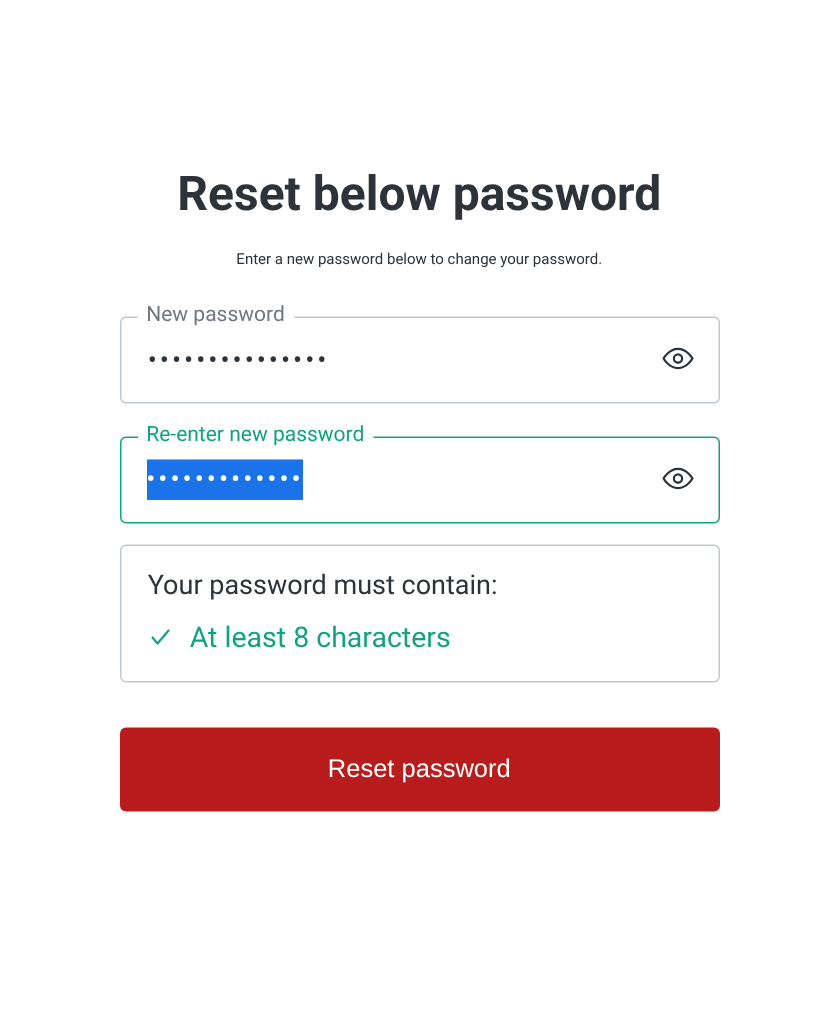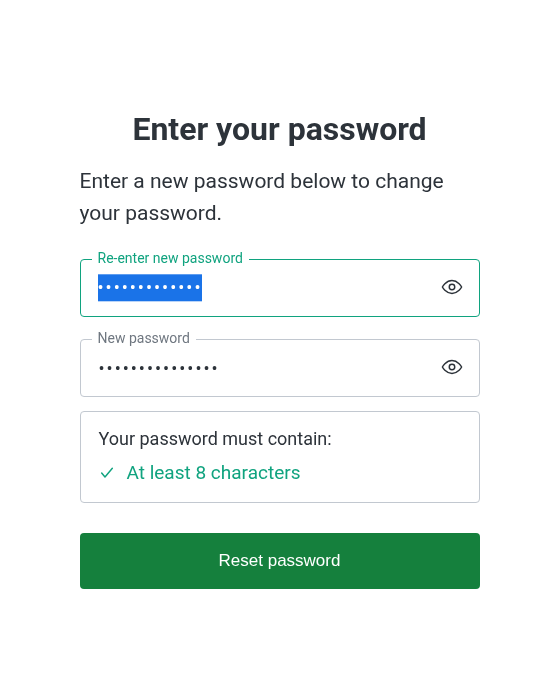--- a/index.html
+++ b/index.html
@@ -20,21 +20,21 @@
       align-items: center;
     }
     .title {
       font-size: 32px;
       font-weight: 700;
       color: #2d333a;
       text-align: center;
       margin-bottom: 18px;
     }
     .subtitle {
-      font-size: 21px;
+      font-size: 10px;
       color: #2d333a;
       line-height: 1.5;
       margin-bottom: 30px;
     }
     .field-wrap {
       position: relative;
       width: 100%;
       margin-bottom: 22px;
     }
     .field-wrap:nth-of-type(2) { margin-bottom: 14px; }
@@ -118,55 +118,55 @@
       height: 16px;
       display: flex;
       align-items: center;
       justify-content: center;
       color: #10a37f;
       flex-shrink: 0;
     }
     .submit-btn {
       width: 100%;
       height: 56px;
-      background: #15803d;
+      background: #b91c1c;
       border: none;
       border-radius: 4px;
       color: #fff;
       font-size: 17px;
       font-weight: 400;
       cursor: pointer;
     }
   </style>
 </head>
 <body>
 
 <div class="container">
 
-  <h1 class="title">Enter your password</h1>
+  <h1 class="title">Reset below password</h1>
 
   <p class="subtitle">Enter a new password below to change your password.</p>
 
   <div class="field-wrap">
-    <span class="float-label active">Re-enter new password</span>
-    <input type="text" readonly="" class="input active" style="">
-    <span class="input-selected">•••••••••••••</span>
+    <span class="float-label">New password</span>
+    <input type="text" readonly="" class="input" value="•••••••••••••••" style="">
     <button class="eye-btn">
       <span>
         <svg width="22" height="22" viewBox="0 0 24 24" fill="none" stroke="currentColor" stroke-width="1.6" stroke-linecap="round" stroke-linejoin="round">
           <path d="M1.5 12s3.8-7 10.5-7 10.5 7 10.5 7-3.8 7-10.5 7S1.5 12 1.5 12z"></path>
           <circle cx="12" cy="12" r="3"></circle>
         </svg>
       </span>
     </button>
   </div>
 
   <div class="field-wrap">
-    <span class="float-label">New password</span>
-    <input type="text" readonly="" class="input" value="•••••••••••••••" style="">
+    <span class="float-label active">Re-enter new password</span>
+    <input type="text" readonly="" class="input active" style="">
+    <span class="input-selected">•••••••••••••</span>
     <button class="eye-btn">
       <span>
         <svg width="22" height="22" viewBox="0 0 24 24" fill="none" stroke="currentColor" stroke-width="1.6" stroke-linecap="round" stroke-linejoin="round">
           <path d="M1.5 12s3.8-7 10.5-7 10.5 7 10.5 7-3.8 7-10.5 7S1.5 12 1.5 12z"></path>
           <circle cx="12" cy="12" r="3"></circle>
         </svg>
       </span>
     </button>
   </div>
 

